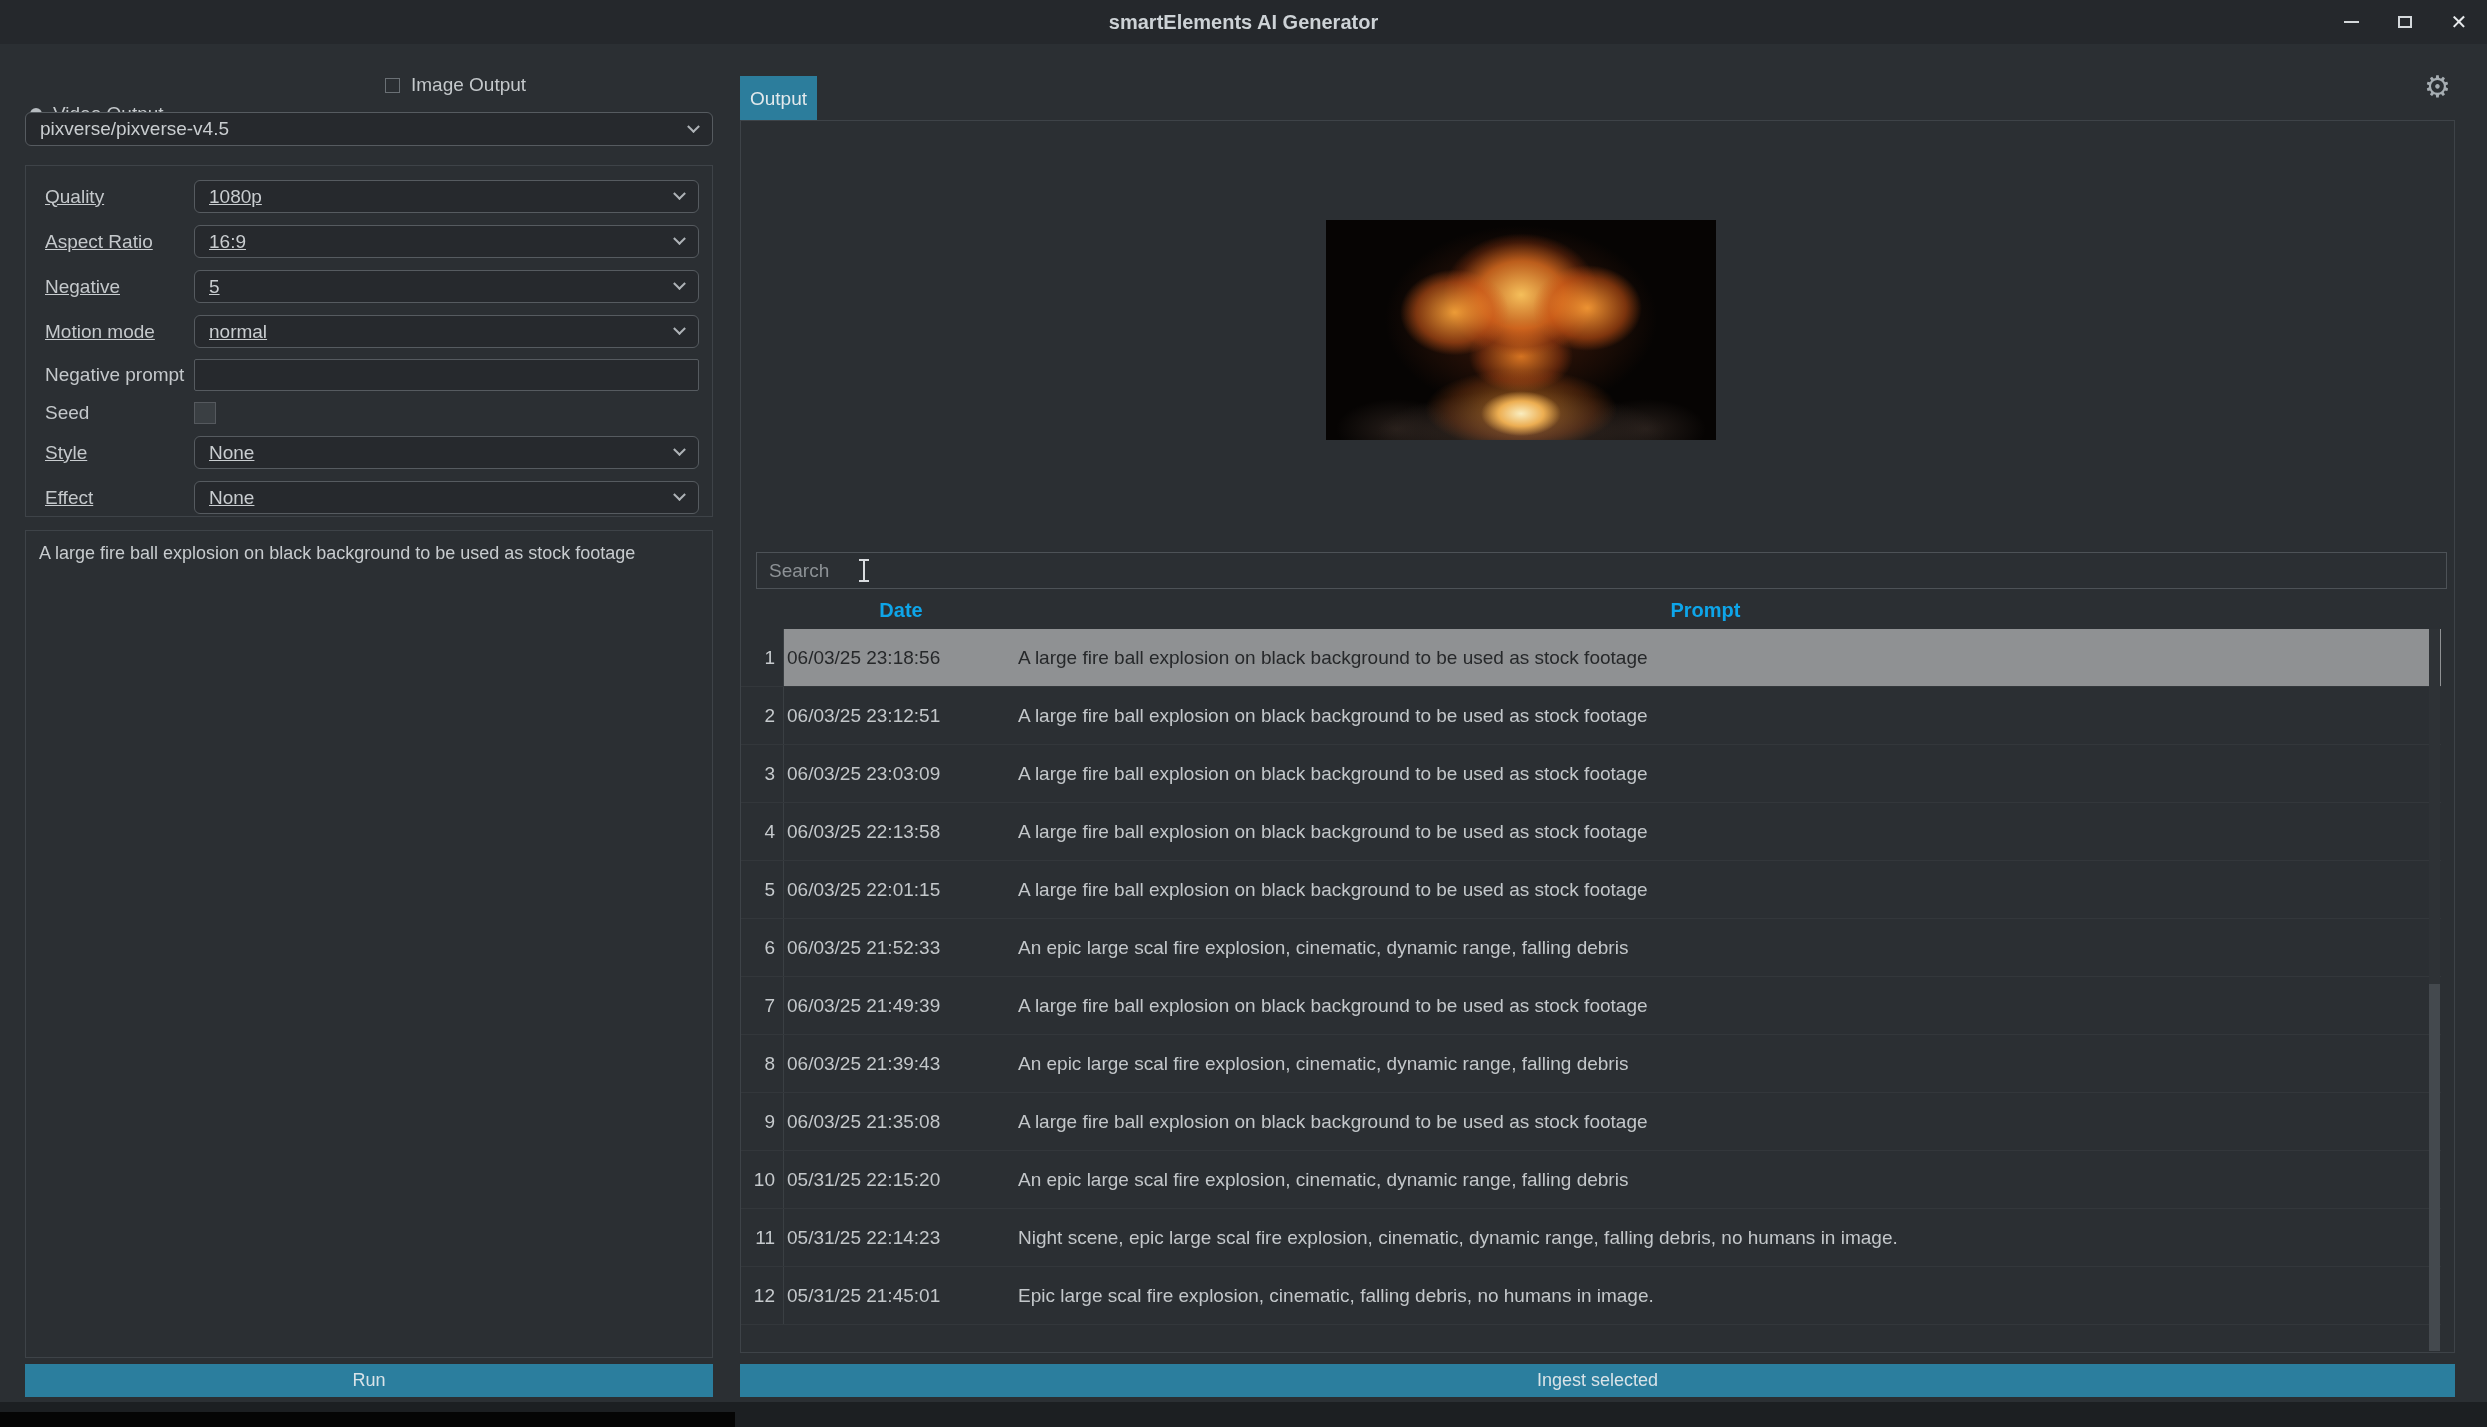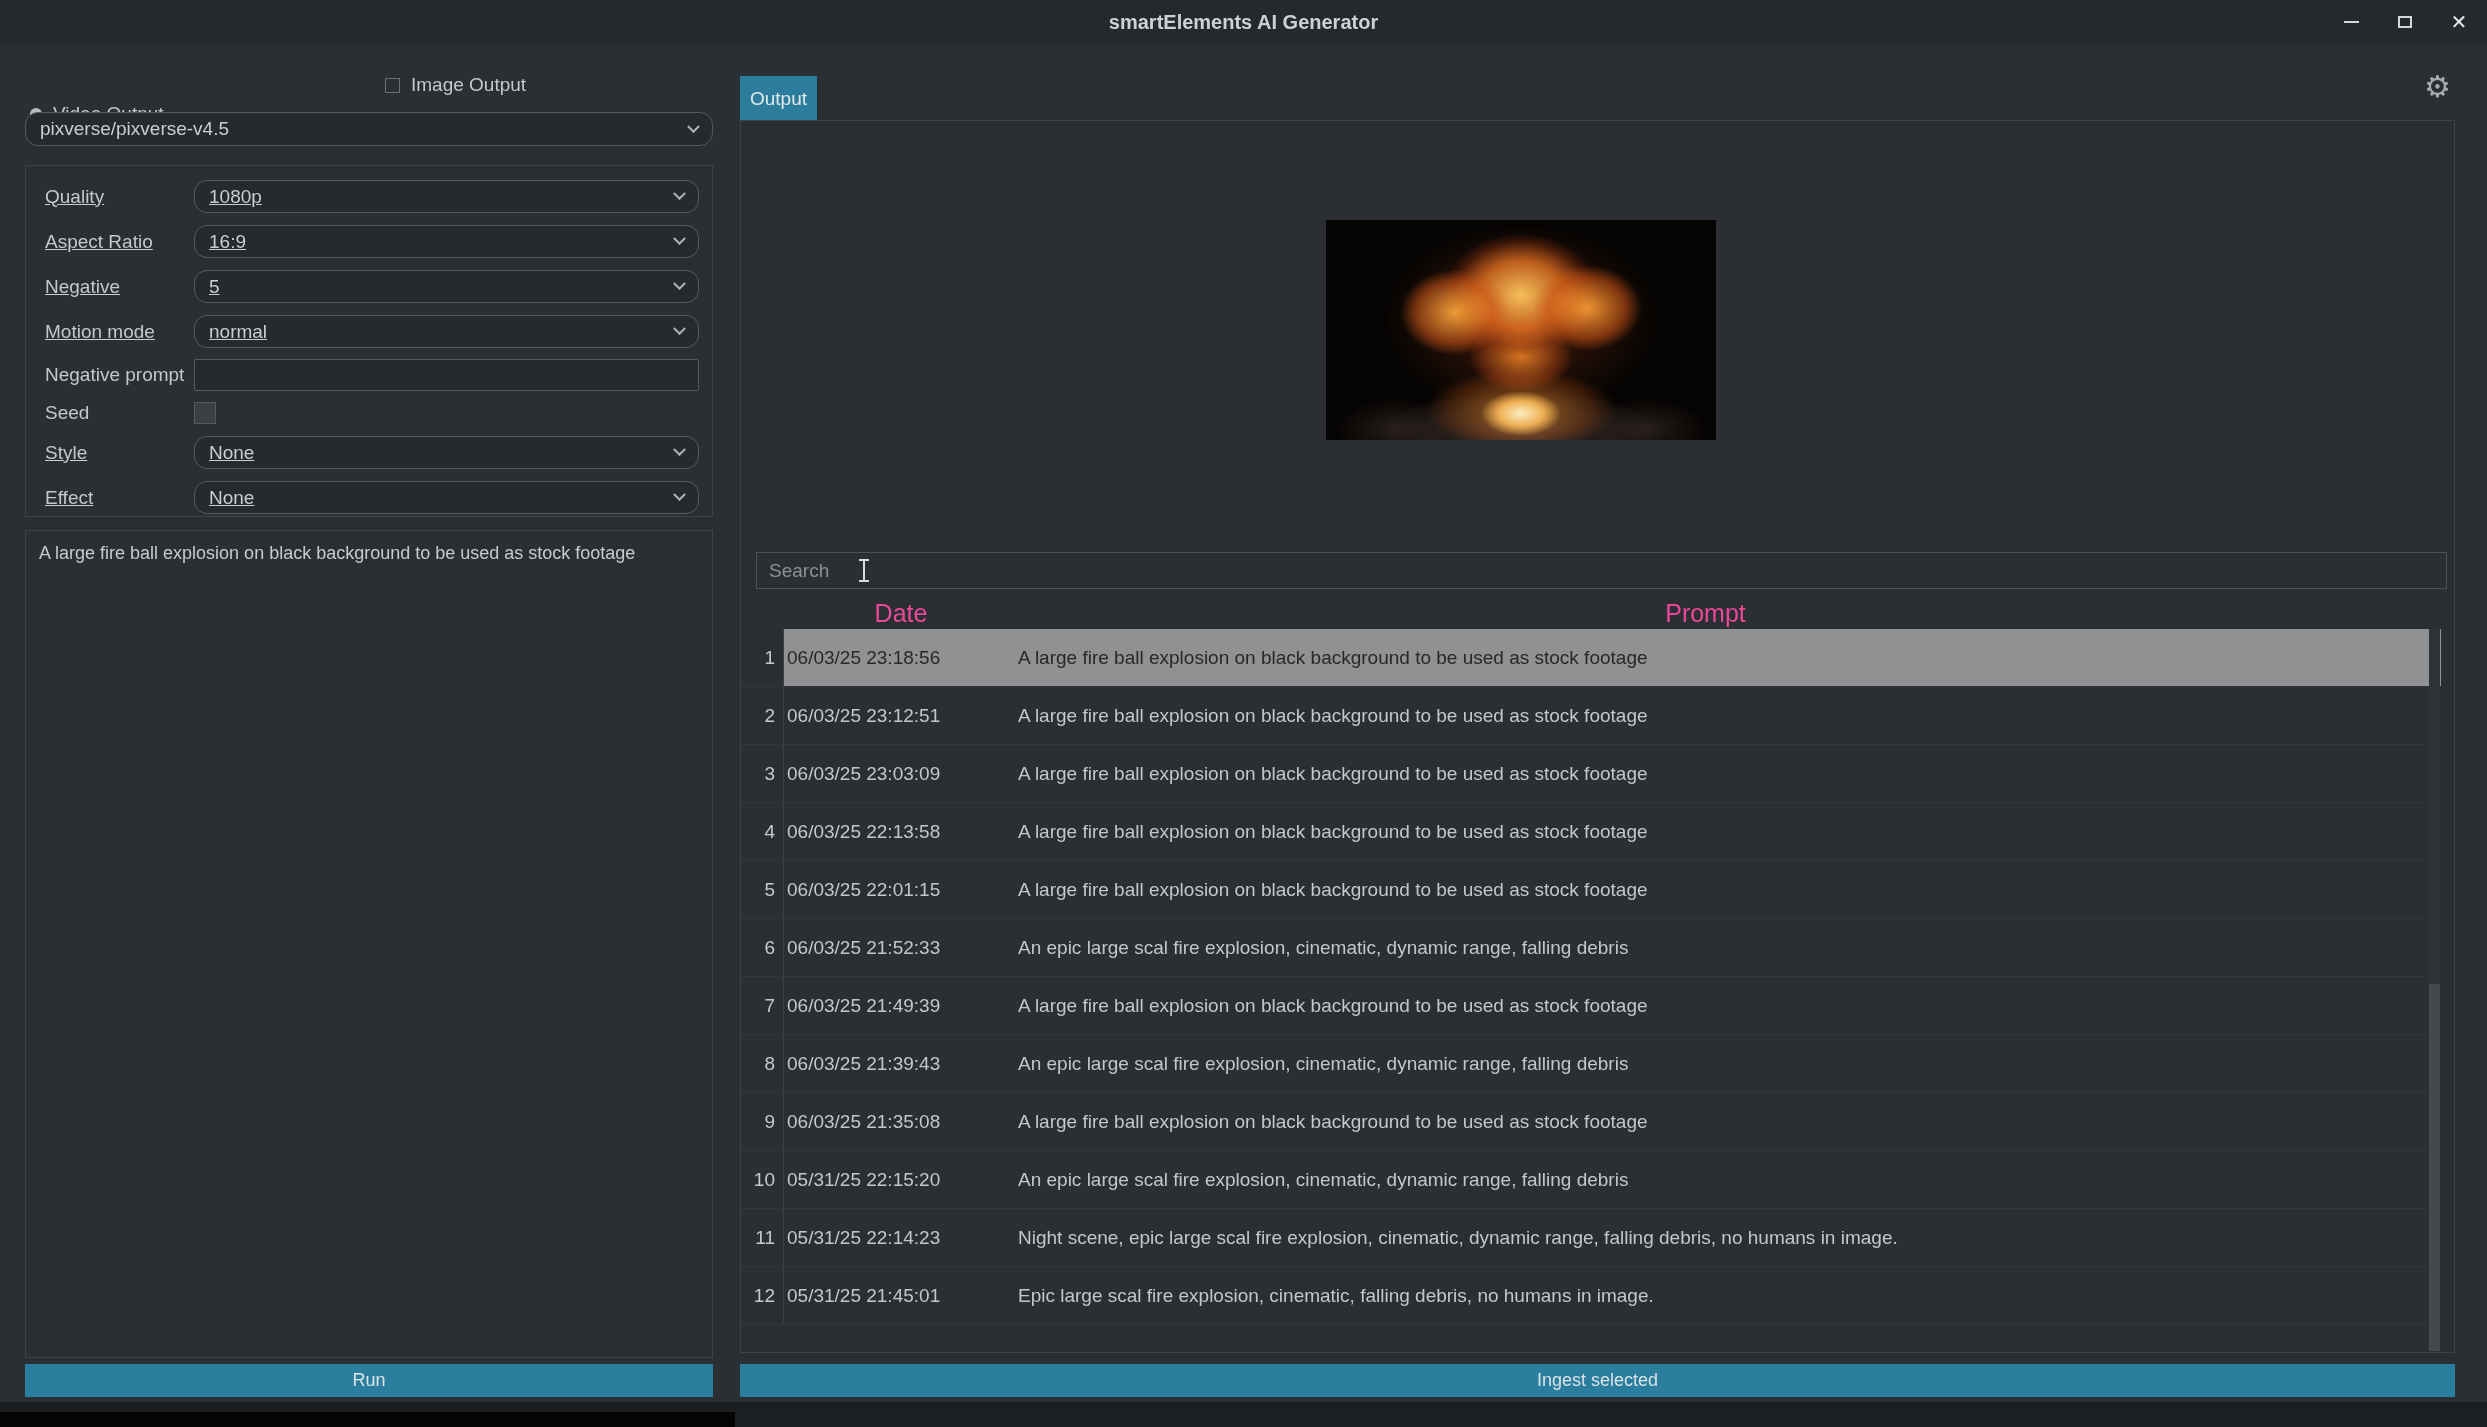--- a/index.html
+++ b/index.html
@@ -17,21 +17,21 @@
   .close-glyph { font-size:20px; line-height:1; color:#e8ebed; }
 
   
   .radio-row { position:absolute; left:25px; top:74px; width:688px; height:28px; }
   .radio-opt { position:absolute; top:0; display:flex; align-items:center; gap:11px; font-size:19px; color:#c4c8cb; }
   .radio-opt.video { left:5px;margin-top:29px; }
   .radio-opt.image { left:360px; }
   .radio-dot { width:12px; height:12px; border-radius:50%; background:#b7bcc0; }
   .check-sq { width:15px; height:15px; border:1px solid #6a7075; background:transparent; }
 
-  .select { background:#26292d; border:1px solid #565b60; border-radius:13px; display:flex; align-items:center; justify-content:space-between; padding:0 14px; font-size:19px; color:#c9cdd0; }
+  .select { background:#26292d; border:1px solid #565b60; border-radius:6px; display:flex; align-items:center; justify-content:space-between; padding:0 14px; font-size:19px; color:#c9cdd0; }
   .chev { width:9px; height:9px; border-right:2px solid #aeb3b7; border-bottom:2px solid #aeb3b7; transform:rotate(45deg) translate(-2px,-2px); flex:0 0 auto; }
 
   .model-select { position:absolute; left:25px; top:112px; width:688px; height:34px; }
 
   .fields-group { position:absolute; left:25px; top:165px; width:688px; height:352px; border:1px solid #3e4348; padding:8px 13px 0 19px; }
   .field-row { display:flex; align-items:center; }
   .field-row .flabel { width:149px; font-size:19px; color:#c4c8cb; flex:0 0 auto; }
   .field-row .select { flex:1; height:33px; }
   .fr-select { height:45px;text-decoration:underline; }
   .fr-text { height:42px; }
@@ -65,21 +65,21 @@
       radial-gradient(ellipse 80px 40px at 82% 95%, rgba(70,55,48,.5), rgba(0,0,0,0) 75%),
       #060403; }
 
   .search-input { position:absolute; left:15px; top:431px; width:1691px; height:37px; background:#2b2f33; border:1px solid #4d5257; color:#c9cdd0; font-size:19px; padding:0 12px; font-family:"Liberation Sans", sans-serif; outline:none; }
   .search-input::placeholder { color:#8d9296; }
 
   .ibeam { position:absolute; left:122px; top:438px; width:2px; height:23px; background:#d9dcdf; }
   .ibeam::before, .ibeam::after { content:""; position:absolute; left:-4px; width:10px; height:2px; background:#d9dcdf; }
   .ibeam::before { top:0; } .ibeam::after { bottom:0; }
 
-  .thead { position:absolute; left:0; top:478px; width:1715px; height:30px; font-weight:normal; font-size:25px; color:#ec4899; }
+  .thead { position:absolute; left:0; top:478px; width:1715px; height:30px; font-weight:bold; font-size:20px; color:#0ea5e9; }
   .th-date { position:absolute; left:43px; width:234px; text-align:center; }
   .th-prompt { position:absolute; left:277px; right:63px; text-align:center; }
 
   .tbody { position:absolute; left:0; top:508px; width:1700px; }
   .trow { display:flex; align-items:stretch; height:58px; border-bottom:1px solid #33373b; }
   .row-num { width:43px; flex:0 0 auto; display:flex; align-items:center; justify-content:flex-end; padding-right:8px; font-size:19px; color:#c6cacd; border-right:1px solid #3a3f43; }
   .row-main { flex:1; position:relative; display:flex; align-items:center; font-size:19px; color:#c3c7ca; }
   .row-date { position:absolute; left:3px; }
   .row-prompt { position:absolute; left:234px; right:40px; white-space:nowrap; overflow:hidden; }
   .trow.selected .row-main { background:#8f9193; color:#26282a; }

